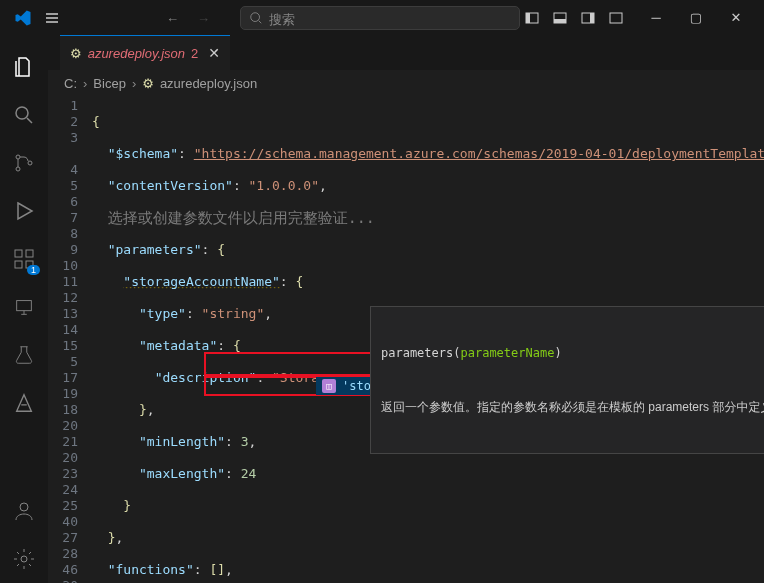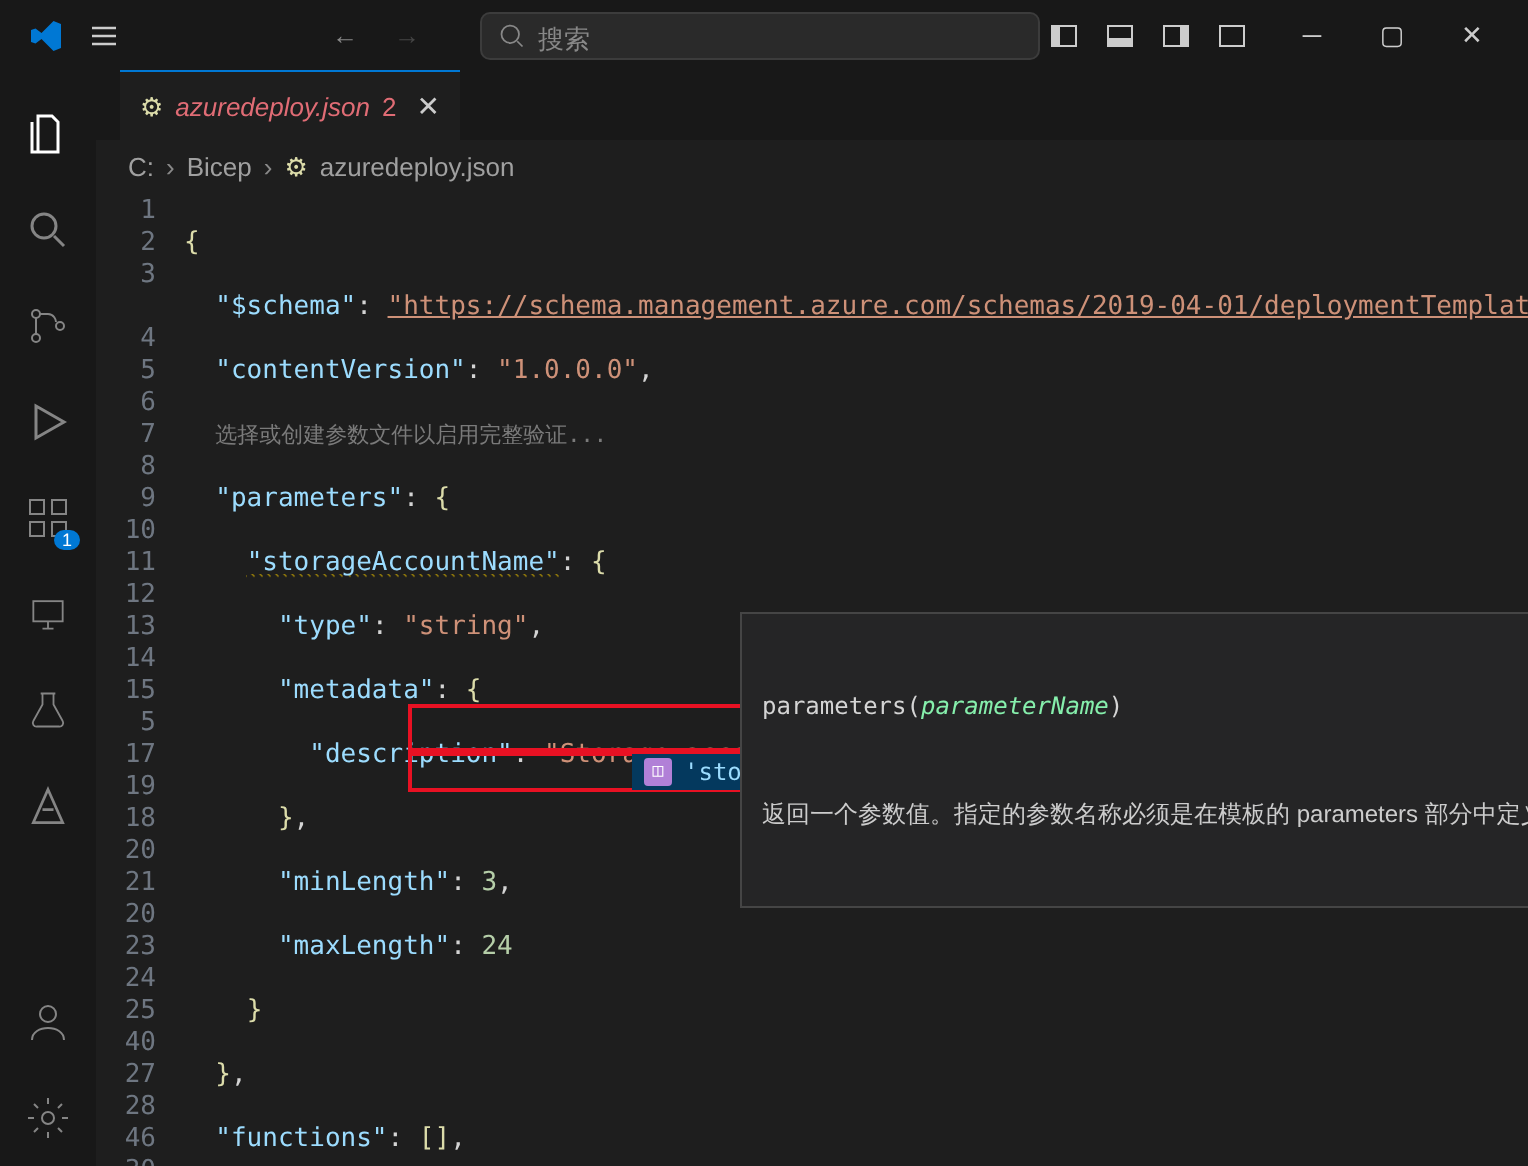--- a/index.html
+++ b/index.html
@@ -113,21 +113,21 @@
 }
 .gutter div { height: 16px; }
 .code-content { flex: 1; line-height: 16px; padding-top: 2px; white-space: pre; position: relative; }
 .code-content .line { height: 16px; }
 .c-brace { color: #dcdcaa; }
 .c-key { color: #9cdcfe; }
 .c-str { color: #ce9178; }
 .c-num { color: #b5cea8; }
 .c-punct { color: #d4d4d4; }
 .c-link { color: #ce9178; text-decoration: underline; }
-.c-hint { color: #7a7a7a; font-size: 11px; margin-top: 12px; }
+.c-hint { color: #7a7a7a; font-size: 15px; margin-top: 12px; }
 .c-squig {
   background-image: linear-gradient(45deg, transparent 65%, #cca700 80%, transparent 90%);
   background-size: 4px 2px;
   background-repeat: repeat-x;
   background-position: bottom;
 }
 
 .red-box {
   position: absolute;
   border: 2px solid #e81123;
@@ -143,21 +143,21 @@
   width: 430px;
   background: #252526;
   border: 1px solid #454545;
   padding: 6px 10px;
   font-family: Consolas, monospace;
   font-size: 12px;
   z-index: 5;
 }
 .hover-popup .sig { color: #d4d4d4; }
 .hover-popup .sig .fn { color: #d4d4d4; }
-.hover-popup .sig .param { color: #86efac; font-style: italic; }
+.hover-popup .sig .param { color: #84cc16; }
 .hover-popup .desc { margin-top: 6px; color: #cccccc; font-family: "Segoe UI", sans-serif; font-size: 12px; }
 .hover-popup .desc .kw { font-weight: normal; }
 
 .suggest-row {
   position: absolute;
   left: 224px;
   top: 281px;
   width: 470px;
   height: 18px;
   background: #04395e;

